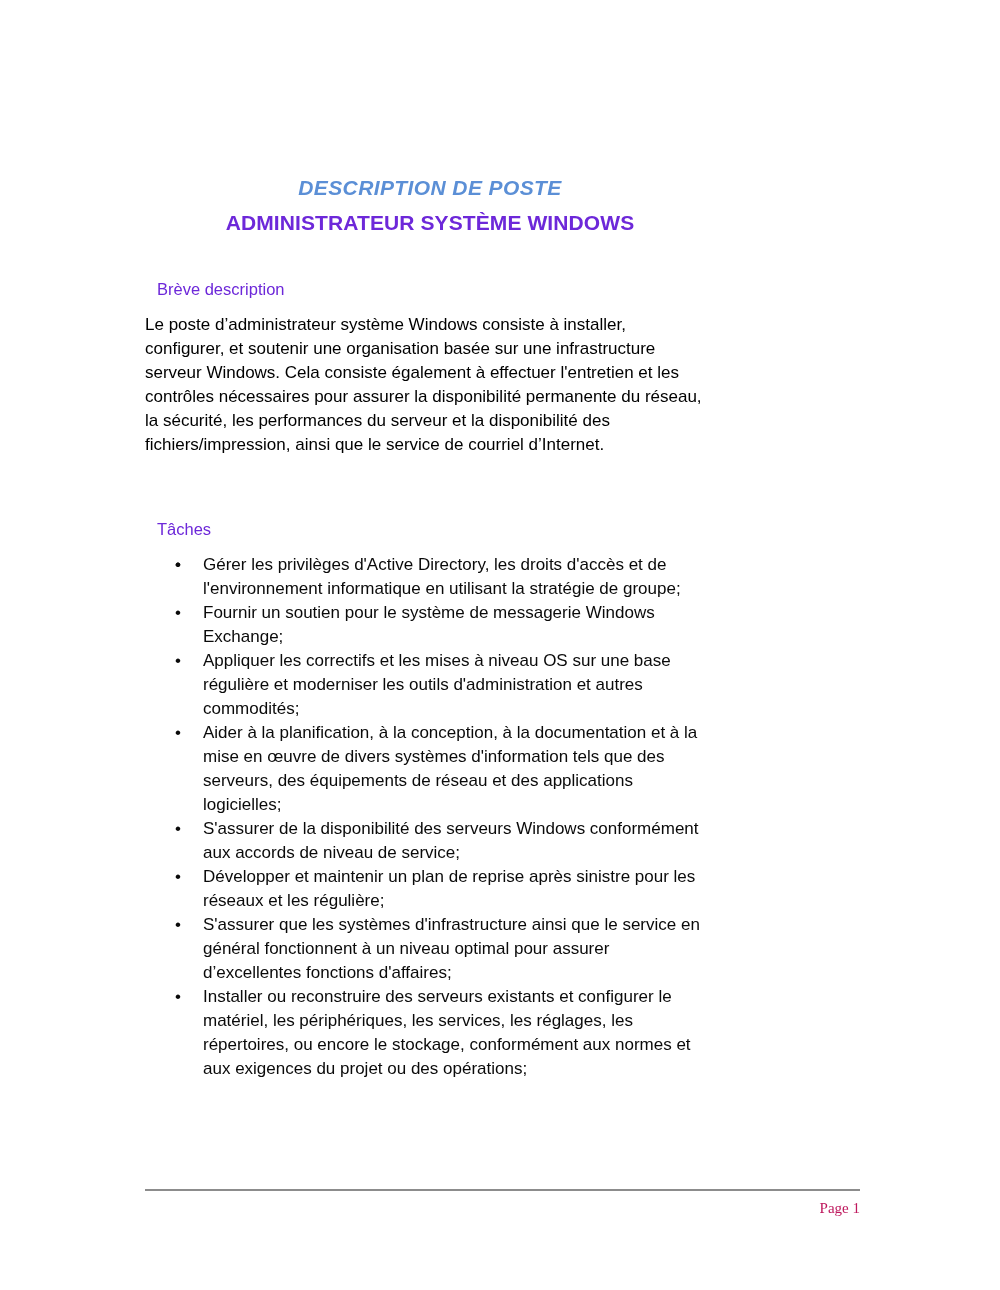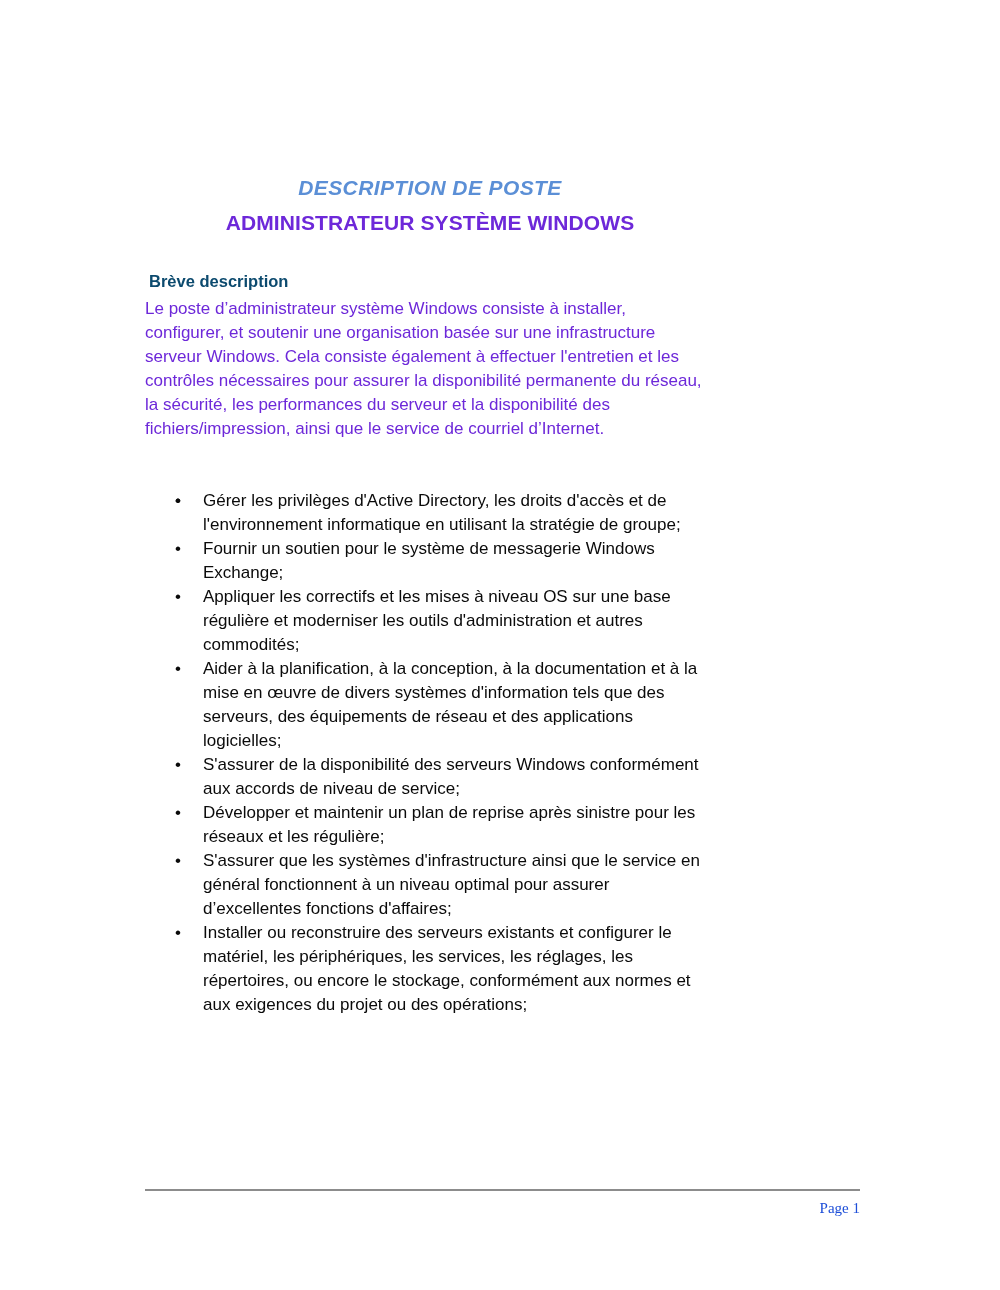--- a/index.html
+++ b/index.html
@@ -54,30 +54,30 @@
   
   .content {
     position: absolute;
     left: 145px;
     top: 265px;
     width: 570px;
   }
 
   .section-heading {
     font-size: 16.5px;
-    font-weight: bold;
+    font-weight: normal;
     line-height: 24px;
-    color: #0c4a6e;
-    margin: 4px;
+    color: #6d28d9;
+    margin: 12px;
   }
 
   .body-paragraph {
     font-size: 17px;
     line-height: 24px;
-    color: #6d28d9;
+    color: #000000;
     margin: 0;
     width: 565px;
   }
 
   .spacer-block {
     height: 48px;
   }
 
   
   .task-list {
@@ -115,40 +115,41 @@
     width: 715px;
     height: 2px;
     background: #8c8c8c;
   }
 
   .footer-text {
     margin-top: 9px;
     text-align: right;
     font-family: "Liberation Serif", serif;
     font-size: 15px;
-    color: #1d4ed8;
+    color: #be185d;
   }
 </style>
 </head>
 <body>
 
 <div class="page">
 
   <div class="doc-title" style="color: rgb(91, 143, 214);">DESCRIPTION DE POSTE</div>
 
   <div class="doc-subtitle" style="color: #6d28d9;">ADMINISTRATEUR SYSTÈME WINDOWS</div>
 
   <div class="content">
 
     <div class="section-heading">Brève description</div>
 
     <p class="body-paragraph">Le poste d’administrateur système Windows consiste à installer, configurer, et soutenir une organisation basée sur une infrastructure serveur Windows. Cela consiste également à effectuer l'entretien et les contrôles nécessaires pour assurer la disponibilité permanente du réseau, la sécurité, les performances du serveur et la disponibilité des fichiers/impression, ainsi que le service de courriel d’Internet.</p>
 
     <div class="spacer-block"></div>
 
+    <div class="section-heading">Tâches</div>
 
     <ul class="task-list" id="task-list">
         <li class="task-item"><span class="bullet">•</span></li>
         <li class="task-item"><span class="bullet">•</span><span>Gérer les privilèges d'Active Directory, les droits d'accès et de l'environnement informatique en utilisant la stratégie de groupe;</span></li>
         <li class="task-item"><span class="bullet">•</span><span>Fournir un soutien pour le système de messagerie Windows Exchange;</span></li>
         <li class="task-item"><span class="bullet">•</span><span>Appliquer les correctifs et les mises à niveau OS sur une base régulière et moderniser les outils d'administration et autres commodités;</span></li>
         <li class="task-item"><span class="bullet">•</span><span>Aider à la planification, à la conception, à la documentation et à la mise en œuvre de divers systèmes d'information tels que des serveurs, des équipements de réseau et des applications logicielles;</span></li>
         <li class="task-item"><span class="bullet">•</span><span>S'assurer de la disponibilité des serveurs Windows conformément aux accords de niveau de service;</span></li>
         <li class="task-item"><span class="bullet">•</span><span>Développer et maintenir un plan de reprise après sinistre pour les réseaux et les régulière;</span></li>
         <li class="task-item"><span class="bullet">•</span><span>S'assurer que les systèmes d'infrastructure ainsi que le service en général fonctionnent à un niveau optimal pour assurer d’excellentes fonctions d'affaires;</span></li>

